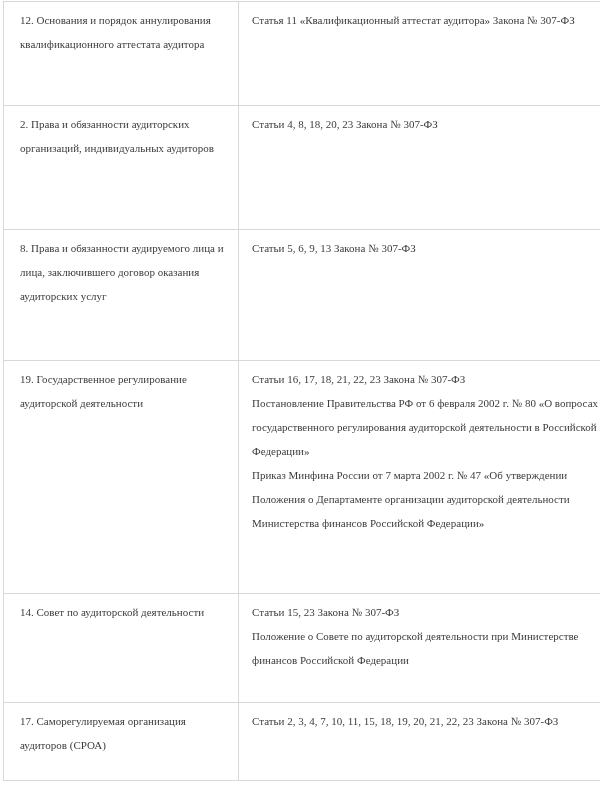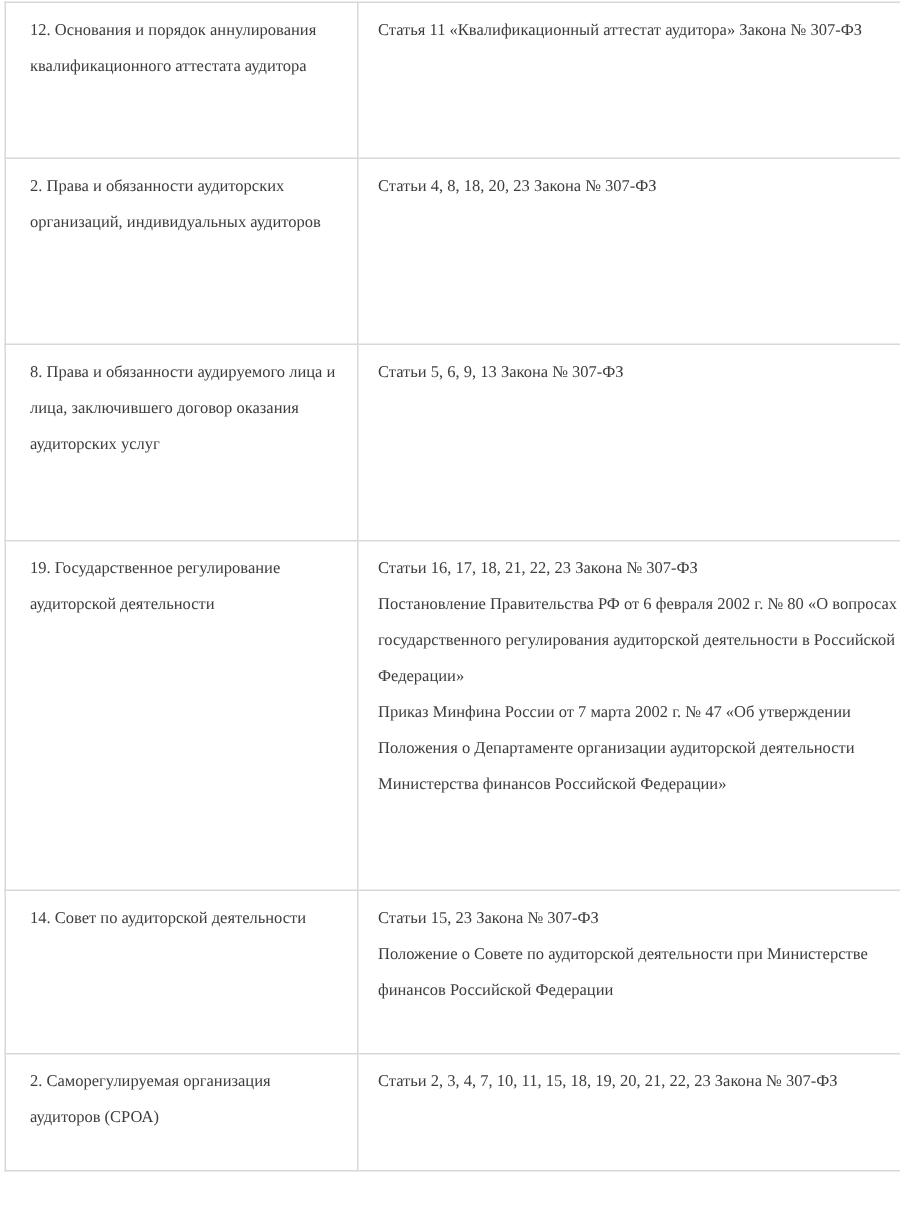--- a/index.html
+++ b/index.html
@@ -104,21 +104,21 @@
         </td>
         <td class="cell-right">
           <div class="ref-item">Статьи 15, 23 Закона № 307-ФЗ</div>
           <div class="ref-item">Положение о Совете по аудиторской деятельности при Министерстве финансов Российской Федерации</div>
         </td>
 
       </tr>
 
       <tr class="r5">
         <td class="cell-left">
-          <div class="ref-item">2. Саморегулируемая организация аудиторов (СРОА)</div>
+          <div class="ref-item">17. Саморегулируемая организация аудиторов (СРОА)</div>
         </td>
         <td class="cell-right">
           <div class="ref-item">Статьи 2, 3, 4, 7, 10, 11, 15, 18, 19, 20, 21, 22, 23 Закона № 307-ФЗ</div>
         </td>
 
       </tr>
 
     </tbody>
   </table>
 </div>

